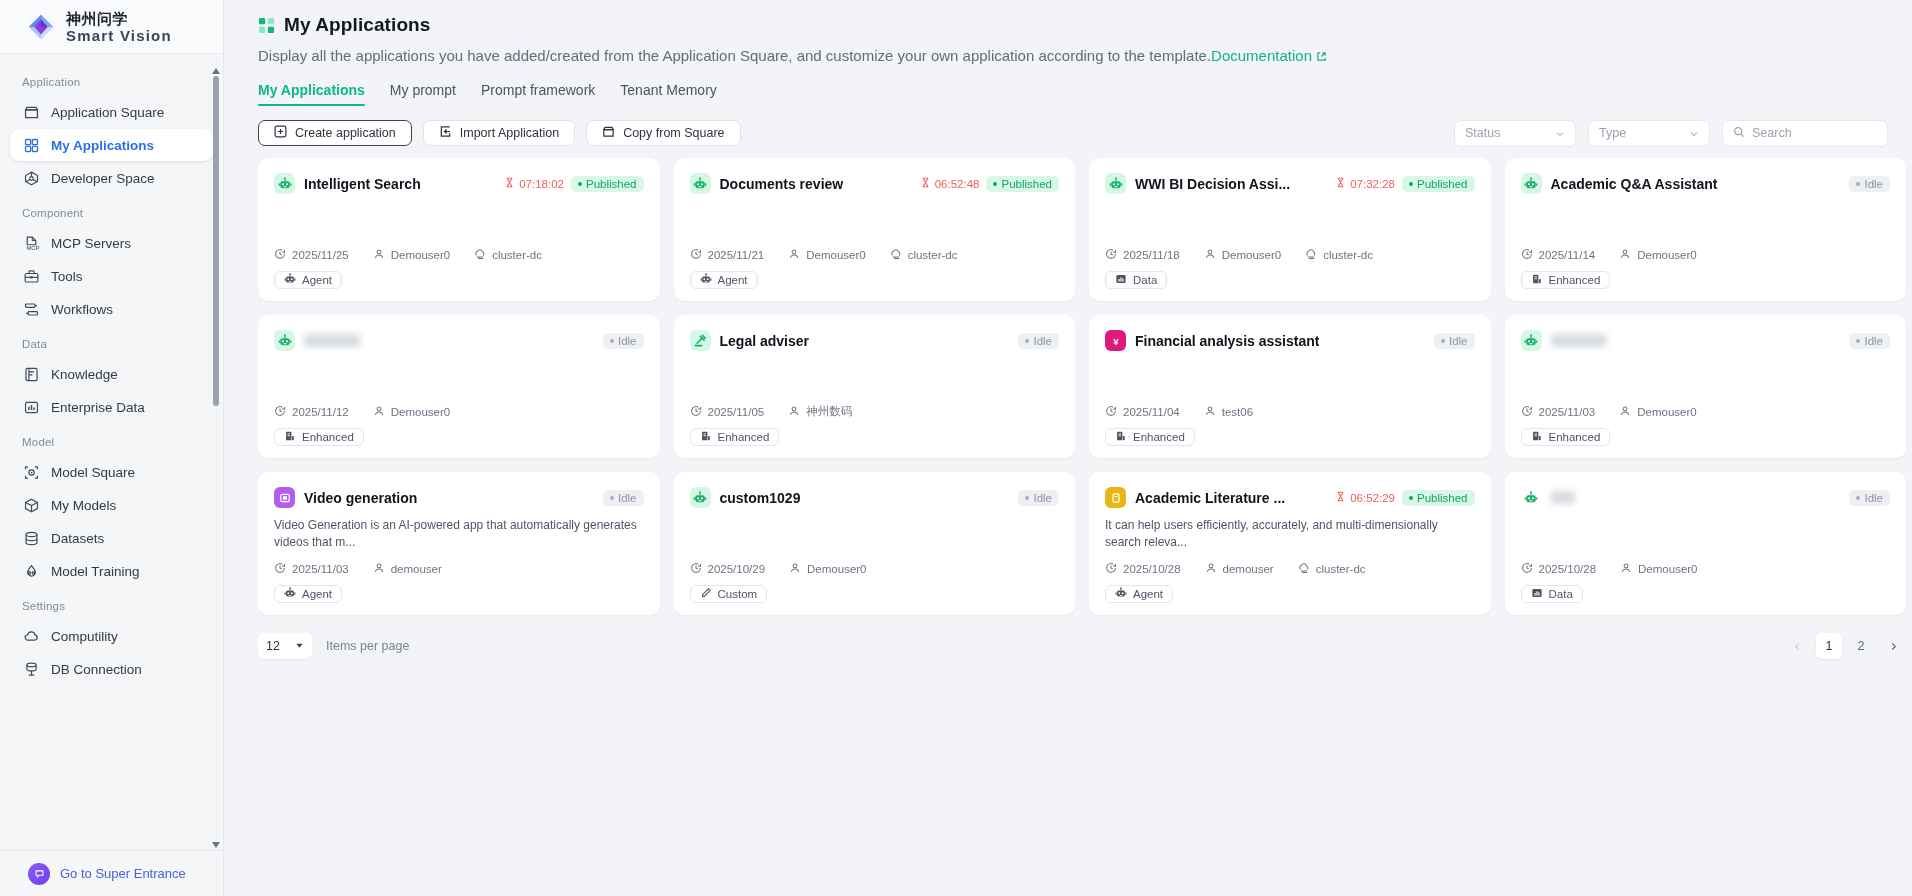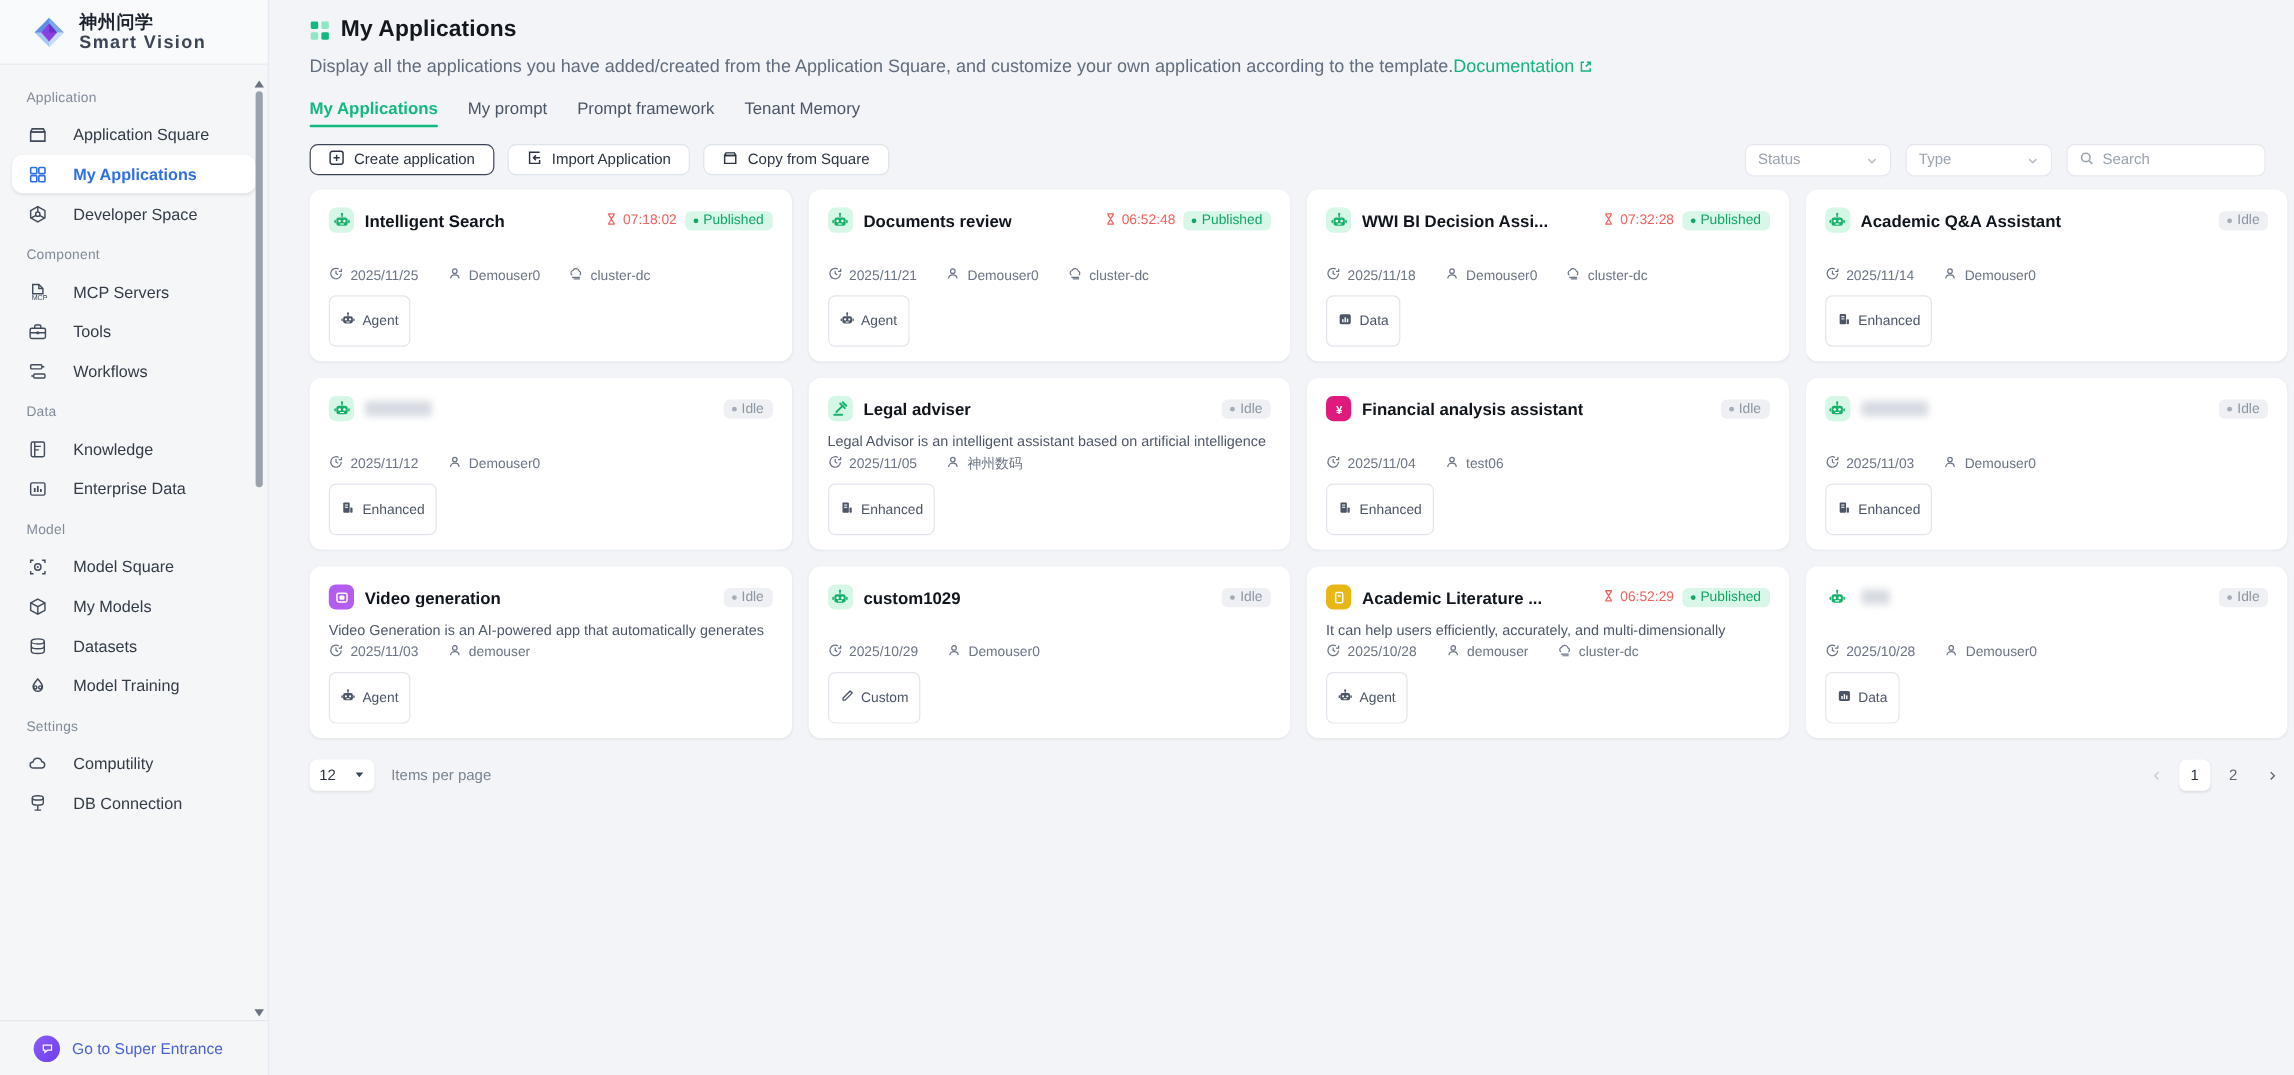--- a/index.html
+++ b/index.html
@@ -41,21 +41,21 @@
   .nav-arrow.up { top:8px; }
   .nav-arrow.down { bottom:4px; }
   .nav-thumb {
     position:absolute; right:4px; top:22px; width:6px; height:330px;
     background:#9aa2ad; border-radius:3px;
   }
   .group-label {
     font-size:11.5px; color:#828b99; padding:12px 0 7px 22px; letter-spacing:.2px;
   }
   .nav-item {
-    display:flex; align-items:center; gap:21px;
+    display:flex; align-items:center; gap:11px;
     margin:1px 10px; padding:7px 0 7px 12px;
     border-radius:9px; cursor:pointer;
     font-size:13.5px; color:#333b47;
     height:32px;
   }
   .nav-item.active {
     background:#ffffff; color:#2f6fe4; font-weight:700;
     box-shadow:0 1px 3px rgba(20,30,50,.10);
   }
   .nav-item .ico { width:18px; height:18px; flex:0 0 18px; display:flex; align-items:center; justify-content:center; }
@@ -172,21 +172,21 @@
   .card-meta {
     display:flex; align-items:center; gap:24px;
     font-size:11.5px; color:#6b7484; margin-top:auto;
   }
   .meta-item { display:flex; align-items:center; gap:6px; white-space:nowrap; }
   .meta-item svg { width:12px; height:12px; flex:0 0 12px; }
   .card-foot { margin-top:9px; }
   .tag {
     display:inline-flex; align-items:center; gap:6px;
     border:1px solid #e2e6ec; border-radius:6px;
-    padding:13px 9px; font-size:11.5px; color:#4b5565; background:#fff;
+    padding:1px 9px; font-size:11.5px; color:#4b5565; background:#fff;
   }
   .tag svg { width:12px; height:12px; }
 
   
   .footer {
     display:flex; align-items:center; margin:16px 0 0 10px; width:1648px; height:30px;
   }
   .per-page-select {
     width:54px; height:26px; background:#fff; border-radius:6px;
     display:flex; align-items:center; justify-content:space-between;
@@ -798,21 +798,20 @@
               </svg>
             </span>
             <span class="card-title">Legal adviser</span>
             <span class="head-right">
               <span class="pill idle">
                 <span class="dot"></span>
                 <span>Idle</span>
               </span>
             </span>
           </div>
-          <div class="card-desc">Legal Advisor is an intelligent assistant based on artificial intelligence techn...</div>
           <div class="card-meta">
             <div class="meta-item">
               <span><svg viewBox="0 0 14 14" fill="none" stroke="#6b7484" stroke-width="1.2">
                   <path d="M12.1 7A5.1 5.1 0 1 1 9.6 2.6"></path>
                   <path d="M7 4.2V7l2 1.2"></path>
                   <path d="M12.3 2.2v2.6h-2.6"></path>
                 </svg></span>
               <span>2025/11/05</span>
             </div>
             <div class="meta-item">

